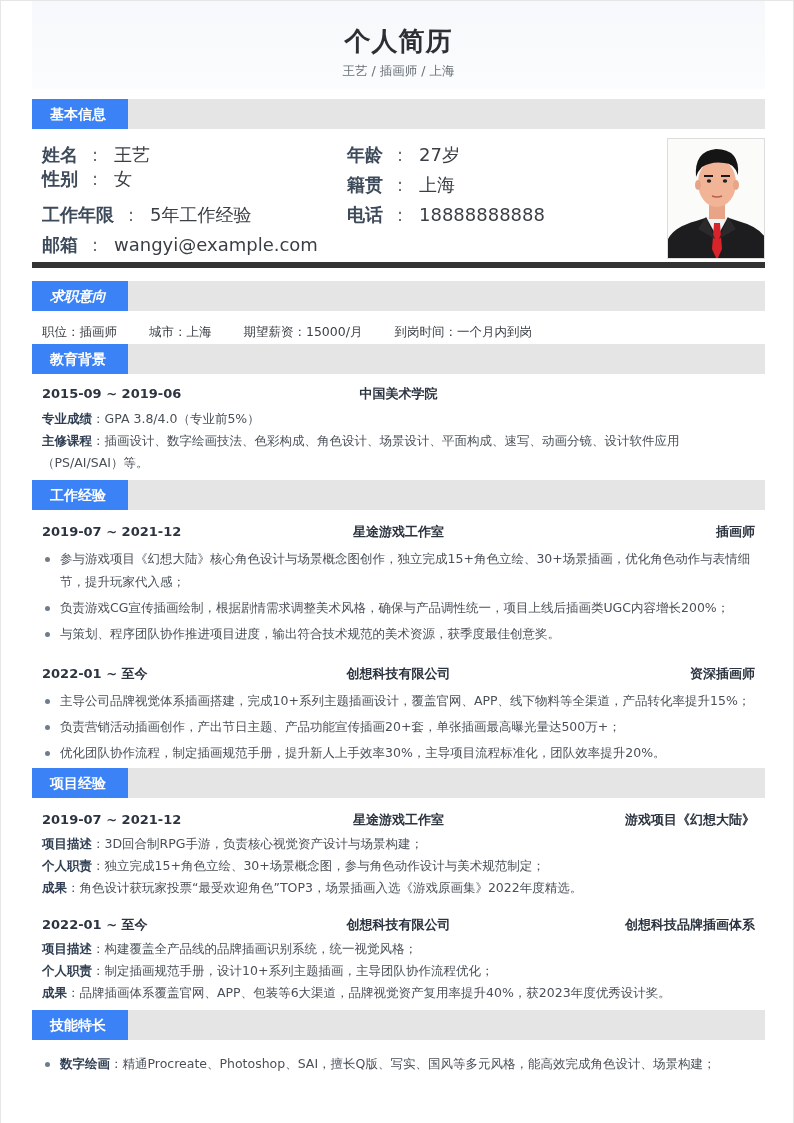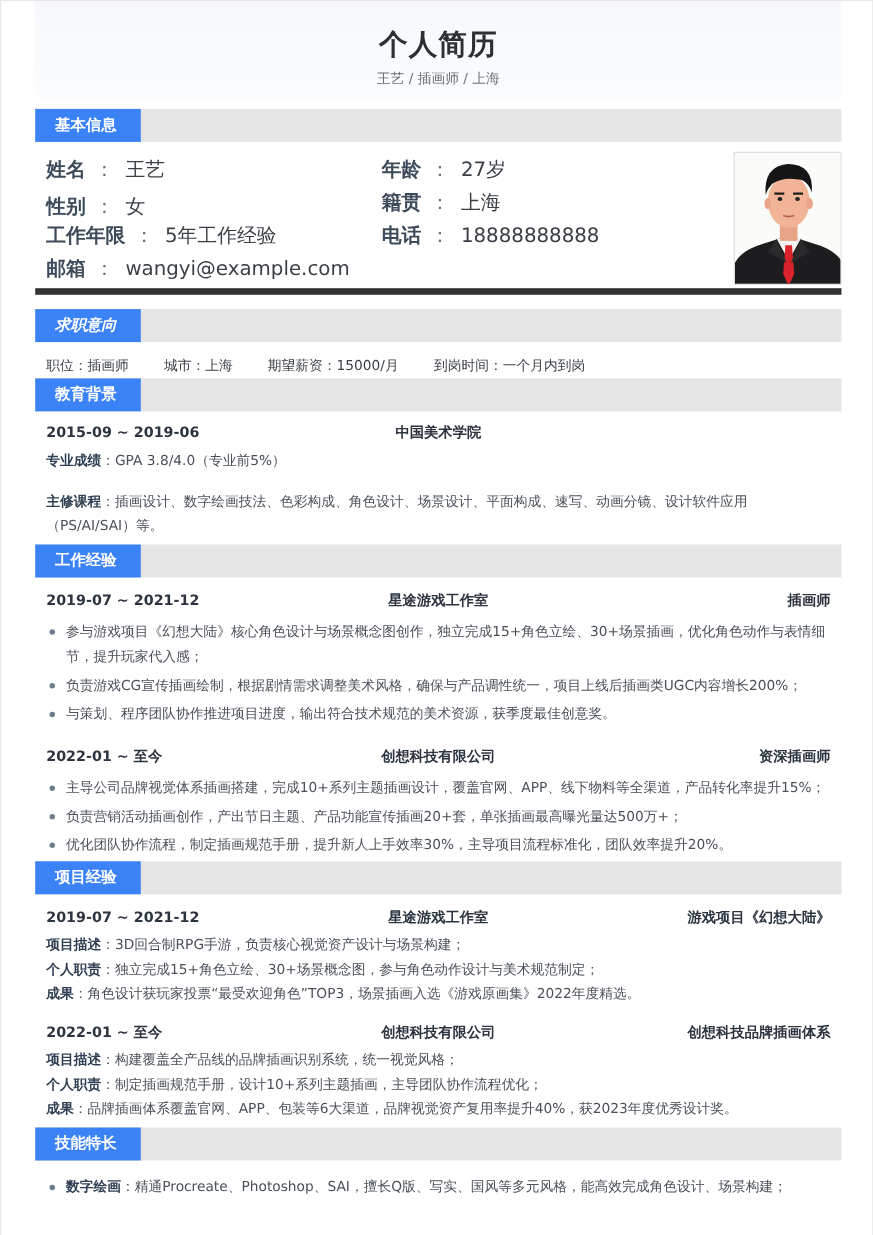--- a/index.html
+++ b/index.html
@@ -76,21 +76,21 @@
     <div class="subtitle">王艺 / 插画师 / 上海</div>
   </div>
 
   <div class="section-head">
     <div class="tab">基本信息</div>
   </div>
   <div class="basic">
     <div class="row" style="left:10px; top:17px;">
       <span class="lbl">姓名</span><span class="colon">：</span><span class="val">王艺</span>
     </div>
-    <div class="row" style="left:10px; top:51px;text-align:right;">
+    <div class="row" style="left:10px; top:41px;text-align:right;">
       <span class="lbl">性别</span><span class="colon">：</span><span class="val">女</span>
     </div>
     <div class="row" style="left:10px; top:77px;">
       <span class="lbl">工作年限</span><span class="colon">：</span><span class="val">5年工作经验</span>
     </div>
     <div class="row" style="left:10px; top:107px;">
       <span class="lbl">邮箱</span><span class="colon">：</span><span class="val">wangyi@example.com</span>
     </div>
     <div class="row" style="left:315px; top:17px;">
       <span class="lbl">年龄</span><span class="colon">：</span><span class="val">27岁</span>
@@ -148,21 +148,21 @@
     <div class="tab">教育背景</div>
   </div>
   <div class="block" style="padding-top:10px;">
     <div class="hrow edu-head">
       <span>2015-09 ~ 2019-06</span>
       <span class="c">中国美术学院</span>
     </div>
     <div class="line" style="margin-top:4px;">
       <span class="k">专业成绩</span><span>：GPA 3.8/4.0（专业前5%）</span>
     </div>
-    <div class="line" style="margin-top:15px;">
+    <div class="line" style="margin-top:0;">
       <span class="k">主修课程</span><span>：插画设计、数字绘画技法、色彩构成、角色设计、场景设计、平面构成、速写、动画分镜、设计软件应用（PS/AI/SAI）等。</span>
     </div>
   </div>
 
   <div class="section-head" style="margin-top:6px;">
     <div class="tab">工作经验</div>
   </div>
   <div class="block" style="padding-top:12px;">
     <div class="hrow job-head">
       <span>2019-07 ~ 2021-12</span>
@@ -206,21 +206,21 @@
     <div class="line">
       <span class="k">成果</span><span>：角色设计获玩家投票“最受欢迎角色”TOP3，场景插画入选《游戏原画集》2022年度精选。</span>
     </div>
   </div>
   <div class="block" style="padding-top:16px;">
     <div class="hrow job-head">
       <span>2022-01 ~ 至今</span>
       <span class="c">创想科技有限公司</span>
       <span>创想科技品牌插画体系</span>
     </div>
-    <div class="line" style="margin-top:3px;font-family:Liberation Mono, monospace;">
+    <div class="line" style="margin-top:3px;">
       <span class="k">项目描述</span><span>：构建覆盖全产品线的品牌插画识别系统，统一视觉风格；</span>
     </div>
     <div class="line">
       <span class="k">个人职责</span><span>：制定插画规范手册，设计10+系列主题插画，主导团队协作流程优化；</span>
     </div>
     <div class="line">
       <span class="k">成果</span><span>：品牌插画体系覆盖官网、APP、包装等6大渠道，品牌视觉资产复用率提升40%，获2023年度优秀设计奖。</span>
     </div>
   </div>
 

